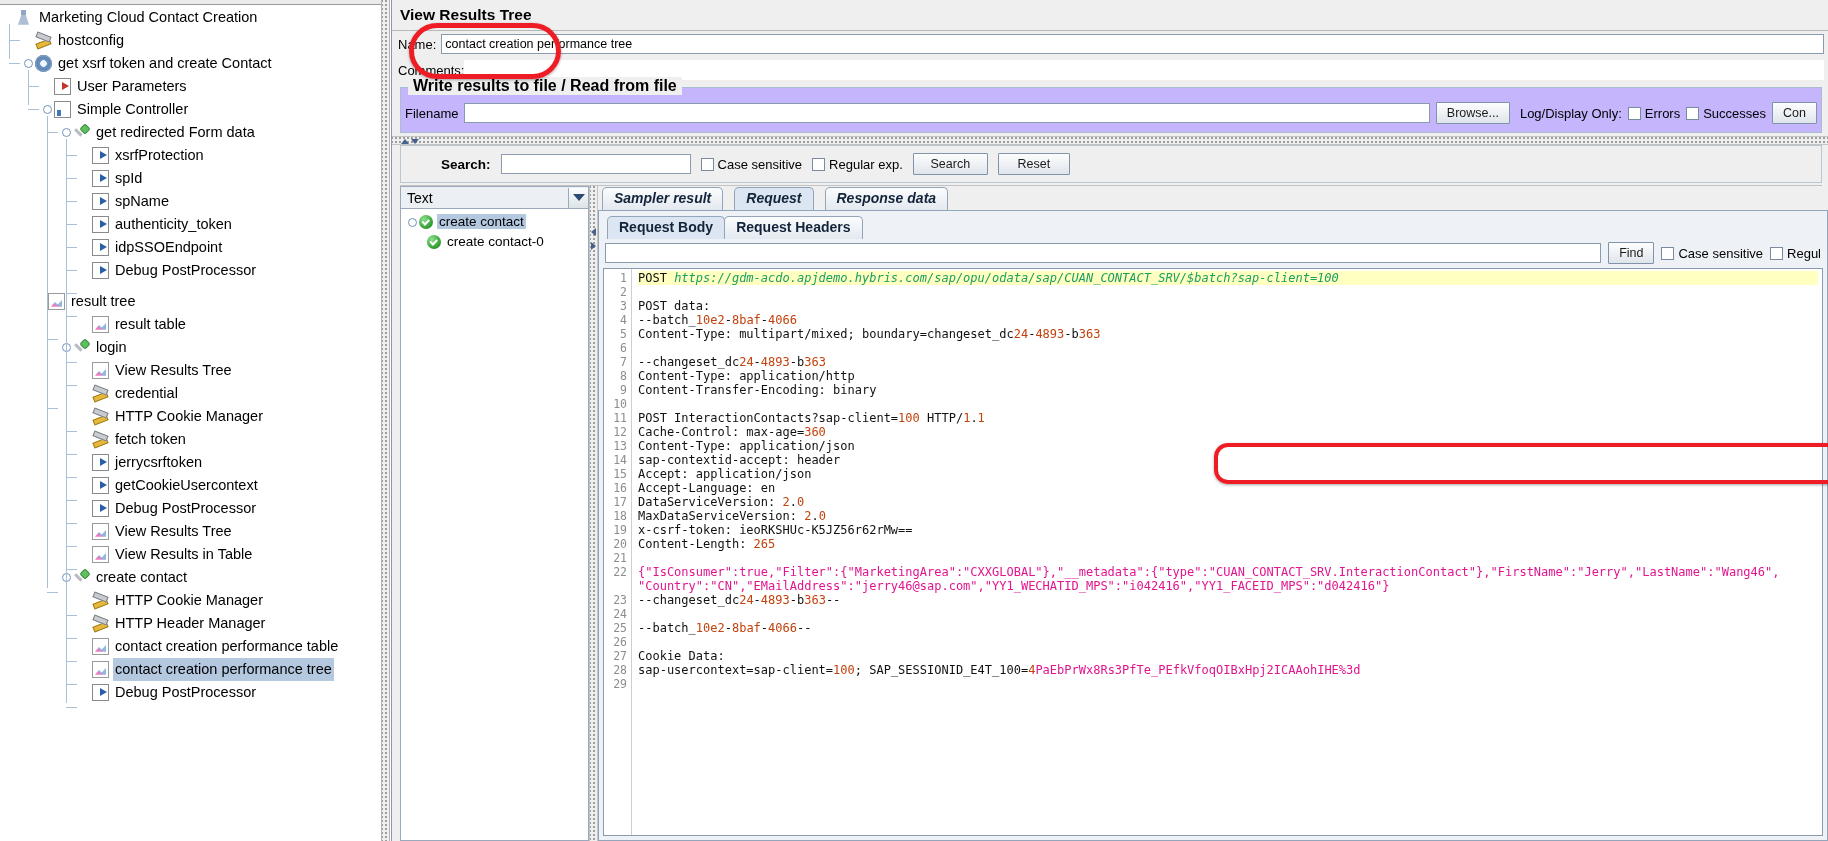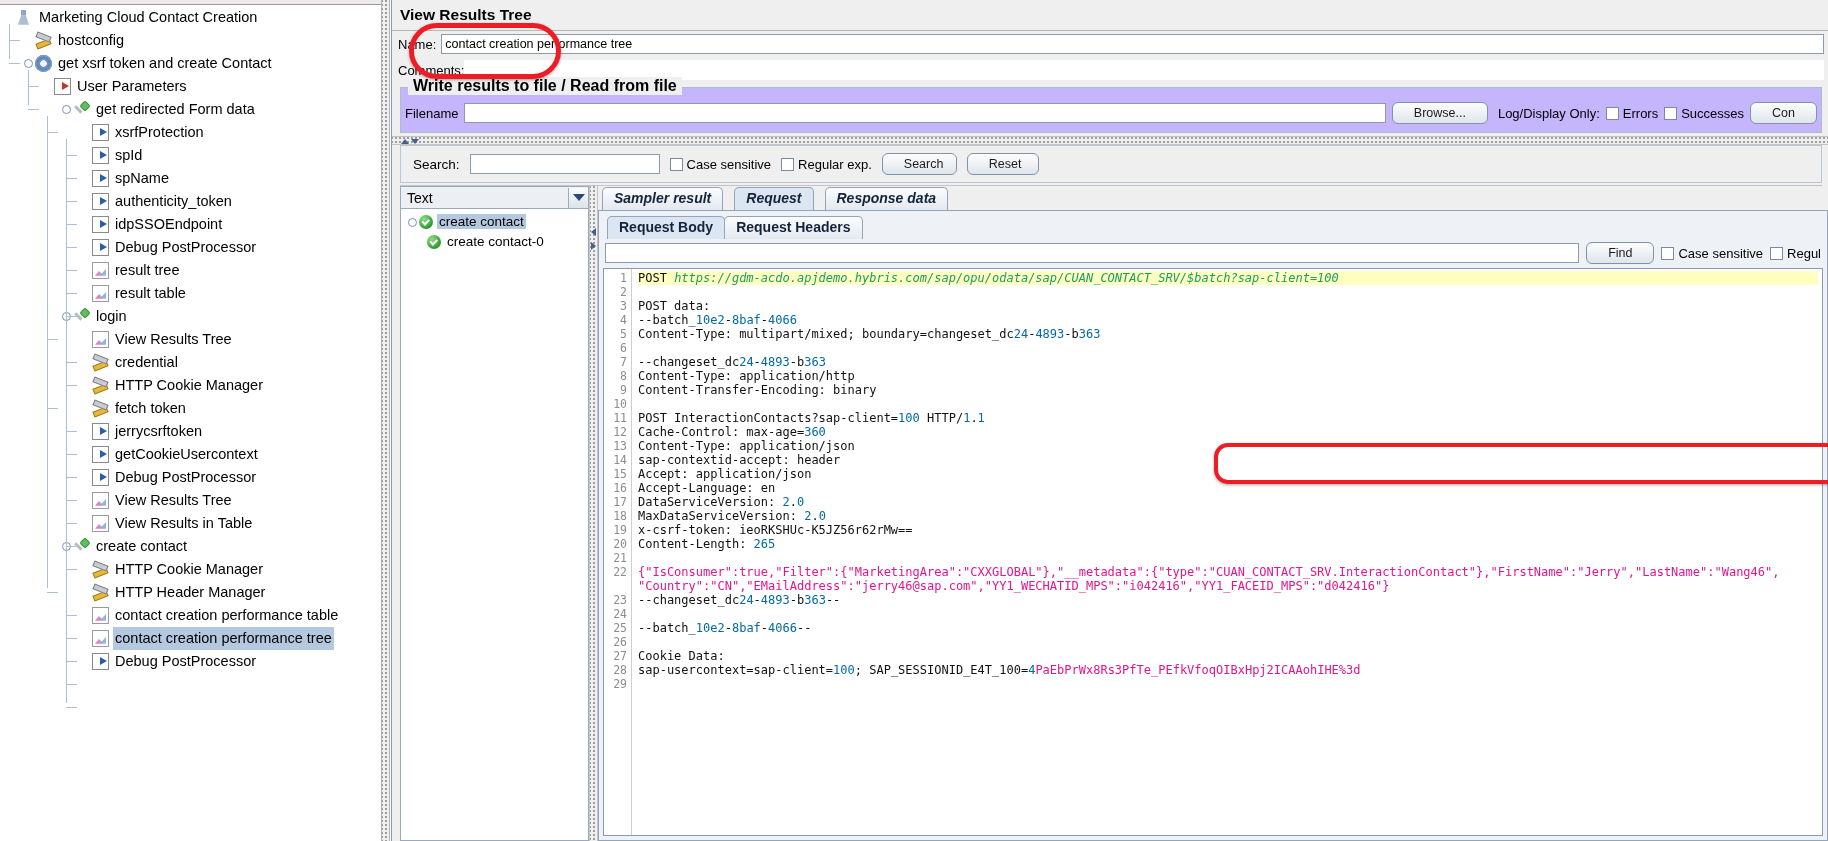--- a/index.html
+++ b/index.html
@@ -94,23 +94,23 @@
     background: #c4b5fd; padding: 14px 4px 8px 4px;
   }
   .fieldset > .legend {
     position: absolute; top: -11px; left: 7px; background: #efefef; padding: 0 5px;
     font-size: 16px; font-weight: bold;
   }
   .fl-row { display:flex; align-items:center; gap:6px; }
   .fl-row .lab { font-size: 13px; }
   .btn {
     background: linear-gradient(#fdfdfd,#dfe5ec);
-    border: 1px solid #7f93ab; height: 22px; line-height: 20px; padding: 0 21px;
+    border: 1px solid #7f93ab; height: 22px; line-height: 20px; padding: 0 10px;
     font-size: 12.5px; color:#1b1b1b; cursor: default; white-space: nowrap;
-    border-radius: 6px;
+    border-radius: 1px;
   }
   .cb {
     display:inline-block; width: 13px; height: 13px; background:#fff;
     border:1px solid #7a8ba0; vertical-align: middle; margin-right: 4px;
   }
   .cb-wrap { display:inline-flex; align-items:center; font-size: 13px; white-space: nowrap; }
 
   .split-h {
     height: 9px; background: #efefef;
     background-image: radial-gradient(#9d9d9d 1px, transparent 1px);
@@ -120,21 +120,21 @@
   }
   .split-h .arrows { position:absolute; left: 9px; top: 0px; width: 22px; height: 9px; }
   .tri-up, .tri-dn { position:absolute; width:0;height:0; }
   .tri-up { left:0; top:2px; border-left:4px solid transparent;border-right:4px solid transparent;border-bottom:5px solid #45618a;}
   .tri-dn { left:10px; top:2px; border-left:4px solid transparent;border-right:4px solid transparent;border-top:5px solid #45618a;}
 
   .search-bar {
     display:flex; align-items:center; gap: 10px; padding: 7px 6px 7px 12px;
     background:#efefef; border:1px solid #b9c6d4; margin: 0 6px 0 8px;
   }
-  .search-bar .lab { font-weight: normal; font-size: 13.5px; }
+  .search-bar .lab { font-weight: bold; font-size: 13.5px; margin-left: 28px; }
 
   
   #lower {
     position: absolute; left: 0; right: 0; top: 186px; bottom: 0;
     display: flex; background:#efefef;
   }
   #results-tree {
     width: 189px; display:flex; flex-direction: column; margin-left: 8px;
     background:#fff; border:1px solid #9aa9bb; position: relative;
   }
@@ -194,21 +194,21 @@
     border-right: 1px solid #cfcfcf;
   }
   .gutter div { height: 14px; line-height: 14px; }
   .code {
     flex:1; font-family:"DejaVu Sans Mono", monospace; font-size: 12px;
     padding: 2px 4px 0 6px; white-space: pre; overflow: hidden; color:#111;
   }
   .code div { height: 14px; line-height: 14px; }
   .hl-line { background: #ffffc0; }
   .c-url { color: #1a9e64; font-style: italic; }
-  .c-num { color: #0369a1; }
+  .c-num { color: #c2410c; }
   .c-json { color: #e2158f; }
   .c-kw { color: #111; }
 
   
   .annot {
     position: absolute; border: 5px solid #ee1c25; border-radius: 40px;
     pointer-events: none; box-shadow: 0 1px 3px rgba(0,0,0,.35);
   }
   .annot2 {
     position: absolute; border: 4px solid #ee1c25; border-radius: 14px;
@@ -220,28 +220,29 @@
 
 <div id="root">
 
   <div id="tree-panel">
     <div class="topbar"></div>
     <div id="tree-nodes">
         <div class="tnode" style="padding-left: 4px;"><span class="handle"></span><span class="tico ico-flask"></span><span class="lbl">Marketing Cloud Contact Creation</span></div>
         <div class="tnode" style="padding-left: 23px;"><span class="handle"></span><span class="tico ico-tools"></span><span class="lbl">hostconfig</span></div>
         <div class="tnode" style="padding-left: 23px;"><span class="handle has"></span><span class="tico ico-gear"></span><span class="lbl">get xsrf token and create Contact</span></div>
         <div class="tnode" style="padding-left: 42px;"><span class="handle"></span><span class="tico ico-page ico-pagered"></span><span class="lbl">User Parameters</span></div>
+        <div class="tnode" style="padding-left: 42px;"><span class="handle has"></span><span class="tico ico-ctrl"></span><span class="lbl">Simple Controller</span></div>
         <div class="tnode" style="padding-left: 61px;"><span class="handle has"></span><span class="tico ico-pipette"></span><span class="lbl">get redirected Form data</span></div>
         <div class="tnode" style="padding-left: 80px;"><span class="handle"></span><span class="tico ico-page"></span><span class="lbl">xsrfProtection</span></div>
         <div class="tnode" style="padding-left: 80px;"><span class="handle"></span><span class="tico ico-page"></span><span class="lbl">spId</span></div>
         <div class="tnode" style="padding-left: 80px;"><span class="handle"></span><span class="tico ico-page"></span><span class="lbl">spName</span></div>
         <div class="tnode" style="padding-left: 80px;"><span class="handle"></span><span class="tico ico-page"></span><span class="lbl">authenticity_token</span></div>
         <div class="tnode" style="padding-left: 80px;"><span class="handle"></span><span class="tico ico-page"></span><span class="lbl">idpSSOEndpoint</span></div>
         <div class="tnode" style="padding-left: 80px;"><span class="handle"></span><span class="tico ico-page"></span><span class="lbl">Debug PostProcessor</span></div>
-        <div class="tnode" style="padding-left: 80px;"><span class="handle"></span><span class="tico ico-chart"></span><span class="lbl">result tree</span></div>
+        <div class="tnode" style="padding-left: 36px; margin-top: 8px;"><span class="handle"></span><span class="tico ico-chart"></span><span class="lbl">result tree</span></div>
         <div class="tnode" style="padding-left: 80px;"><span class="handle"></span><span class="tico ico-chart"></span><span class="lbl">result table</span></div>
         <div class="tnode" style="padding-left: 61px;"><span class="handle has"></span><span class="tico ico-pipette"></span><span class="lbl">login</span></div>
         <div class="tnode" style="padding-left: 80px;"><span class="handle"></span><span class="tico ico-chart"></span><span class="lbl">View Results Tree</span></div>
         <div class="tnode" style="padding-left: 80px;"><span class="handle"></span><span class="tico ico-tools"></span><span class="lbl">credential</span></div>
         <div class="tnode" style="padding-left: 80px;"><span class="handle"></span><span class="tico ico-tools"></span><span class="lbl">HTTP Cookie Manager</span></div>
         <div class="tnode" style="padding-left: 80px;"><span class="handle"></span><span class="tico ico-tools"></span><span class="lbl">fetch token</span></div>
         <div class="tnode" style="padding-left: 80px; text-decoration: underline;"><span class="handle"></span><span class="tico ico-page"></span><span class="lbl">jerrycsrftoken</span></div>
         <div class="tnode" style="padding-left: 80px;"><span class="handle"></span><span class="tico ico-page"></span><span class="lbl">getCookieUsercontext</span></div>
         <div class="tnode" style="padding-left: 80px;"><span class="handle"></span><span class="tico ico-page"></span><span class="lbl">Debug PostProcessor</span></div>
         <div class="tnode" style="padding-left: 80px;"><span class="handle"></span><span class="tico ico-chart"></span><span class="lbl">View Results Tree</span></div>

